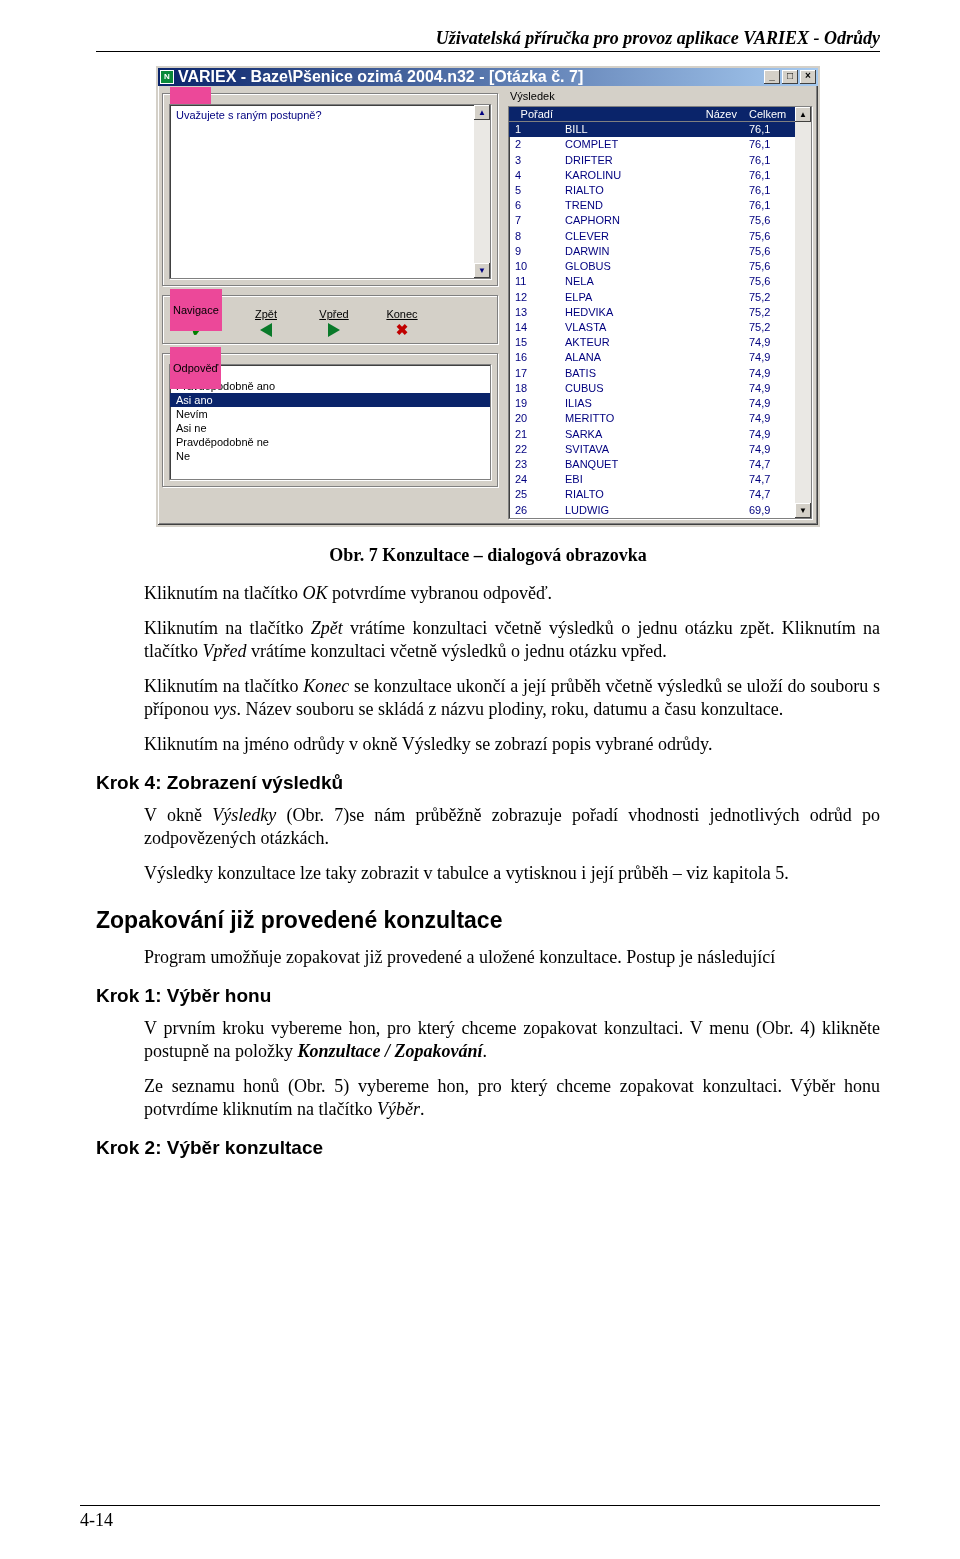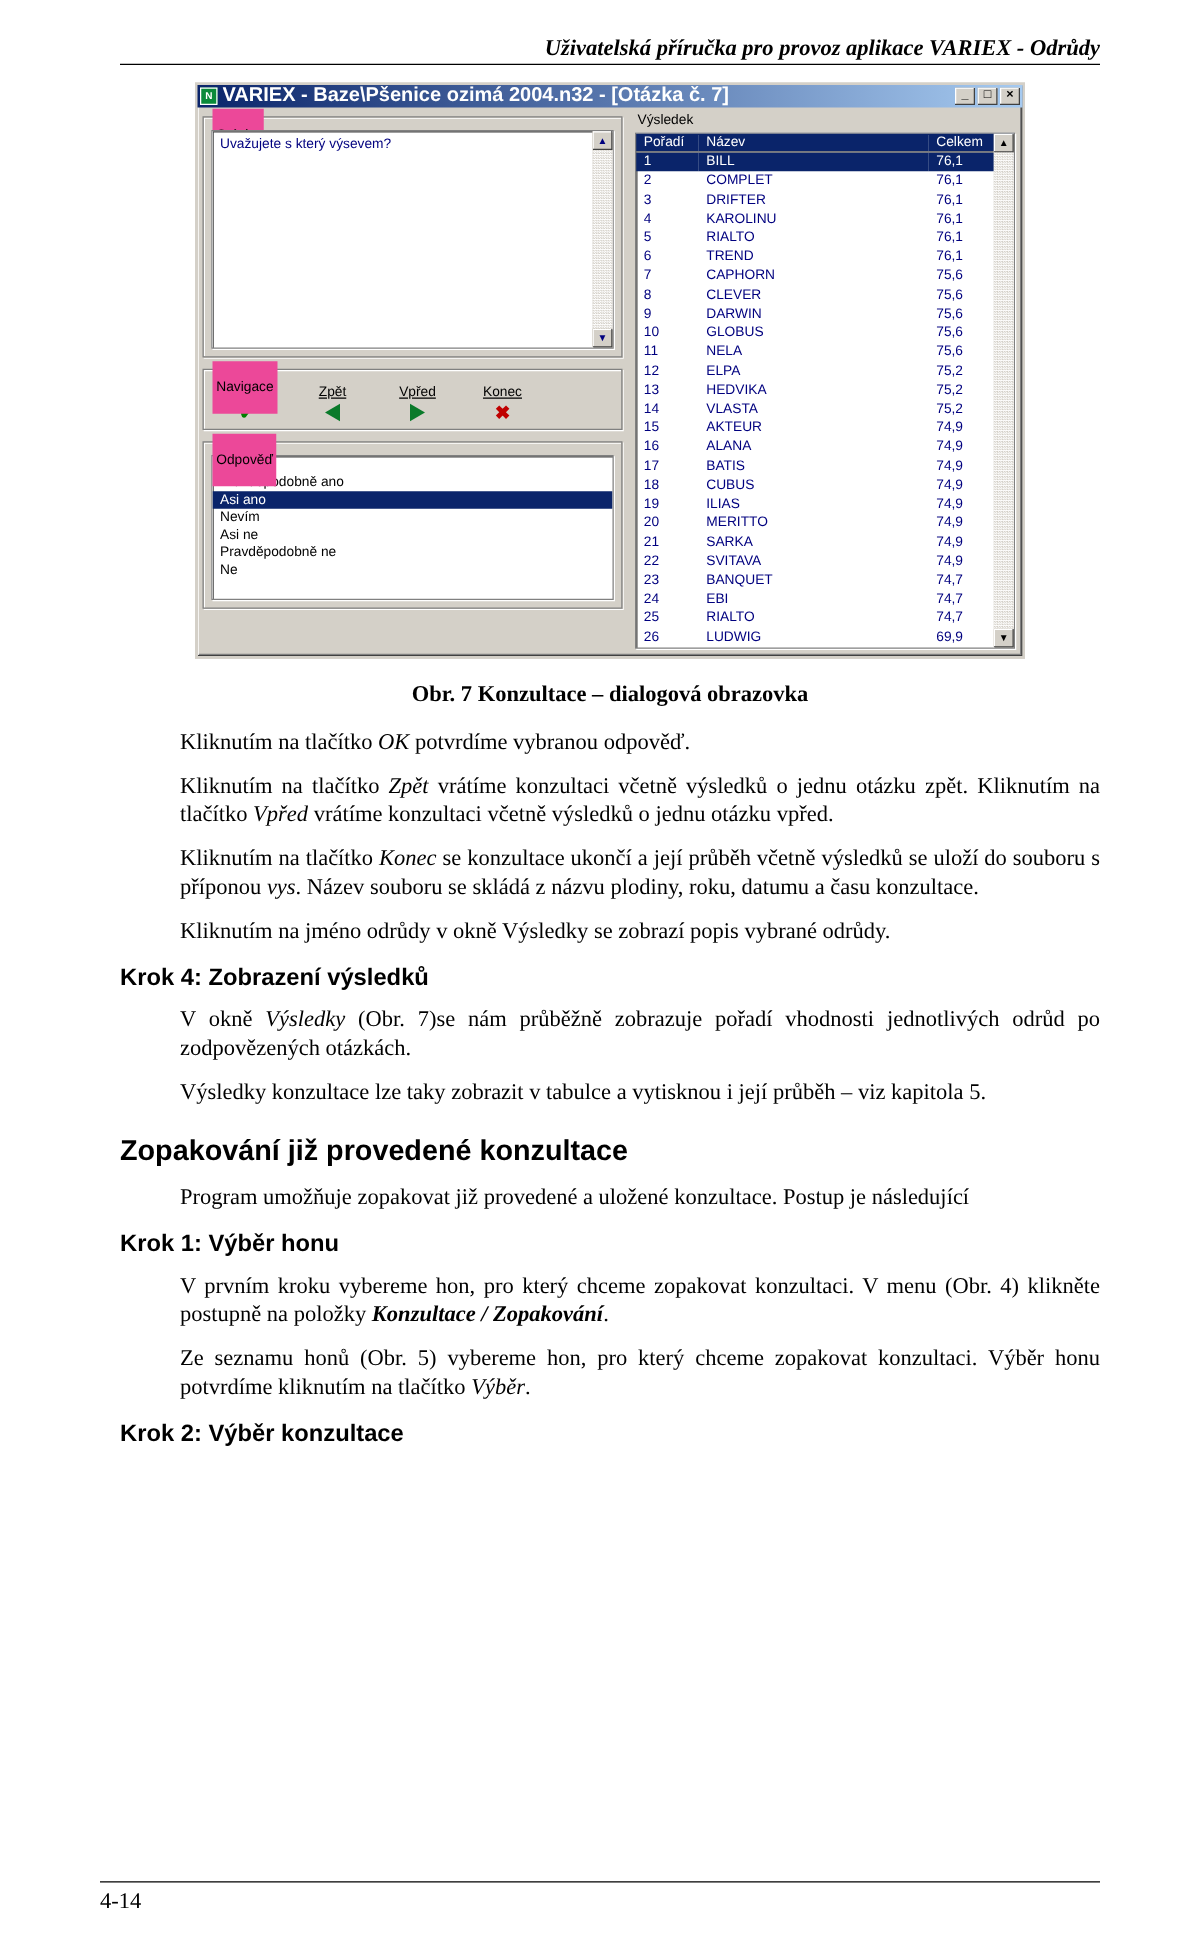--- a/index.html
+++ b/index.html
@@ -178,21 +178,21 @@
   }
   .result-table {
     width: 100%;
     height: 100%;
     font-size: 11px;
     color: #00007f;
     border-collapse: collapse;
   }
   .result-table th {
     font-weight: normal;
-    text-align: left;
+    text-align: right;
     padding: 1px 6px;
     border-bottom: 1px solid #808080;
   }
   .result-table thead tr { background: #0a246a; color: #fff; }
   .result-table thead tr th { color: #fff; }
   .result-table td {
     padding: 0 6px;
     line-height: 15px;
   }
   .result-table .col-rank { width: 38px; }
@@ -253,21 +253,21 @@
         <div class="win-btn">□</div>
         <div class="win-btn">×</div>
       </div>
     </div>
 
     <div class="win-body">
       <div class="left-pane">
         <div class="group">
           <div class="legend">Otázka</div>
           <div class="sunken question-box">
-            <span>Uvažujete s který výsevem?</span>
+            <span>Uvažujete s raným postupně?</span>
             <div class="vscroll">
               <div class="arrow">▲</div>
               <div class="track"></div>
               <div class="arrow down">▼</div>
             </div>
           </div>
         </div>
 
         <div class="group" style="padding-bottom:4px;">
           <div class="legend">Navigace</div>

